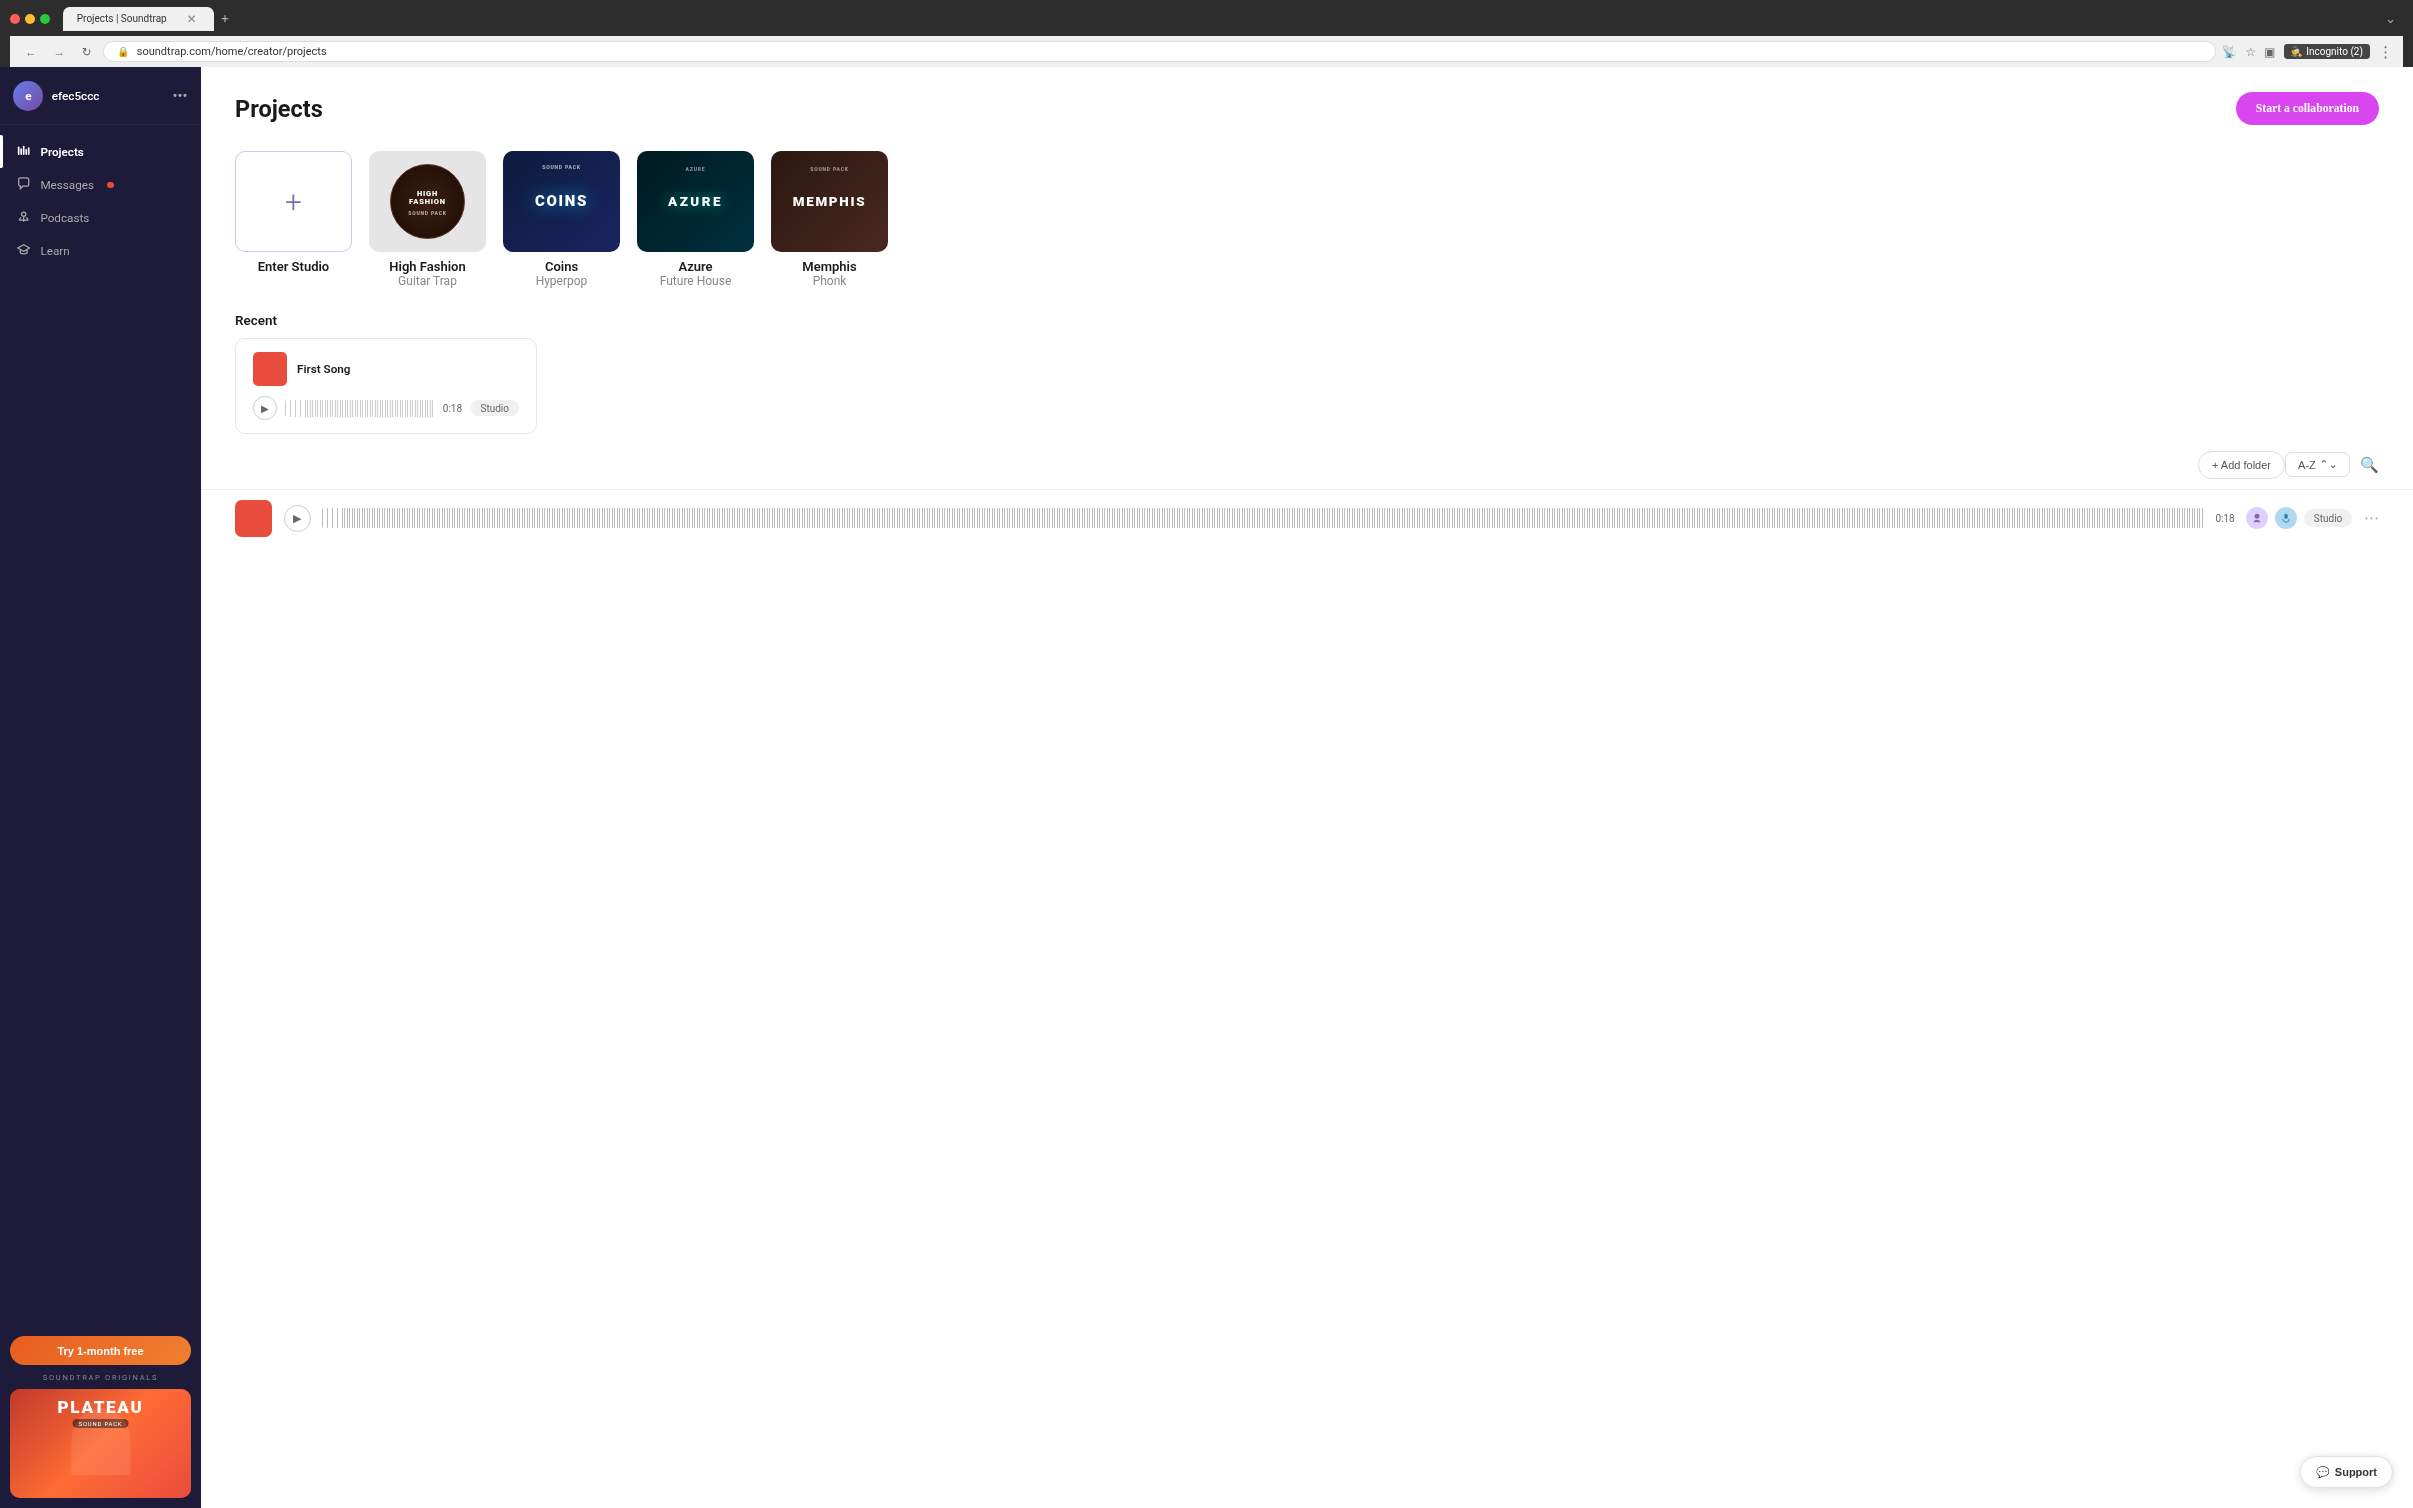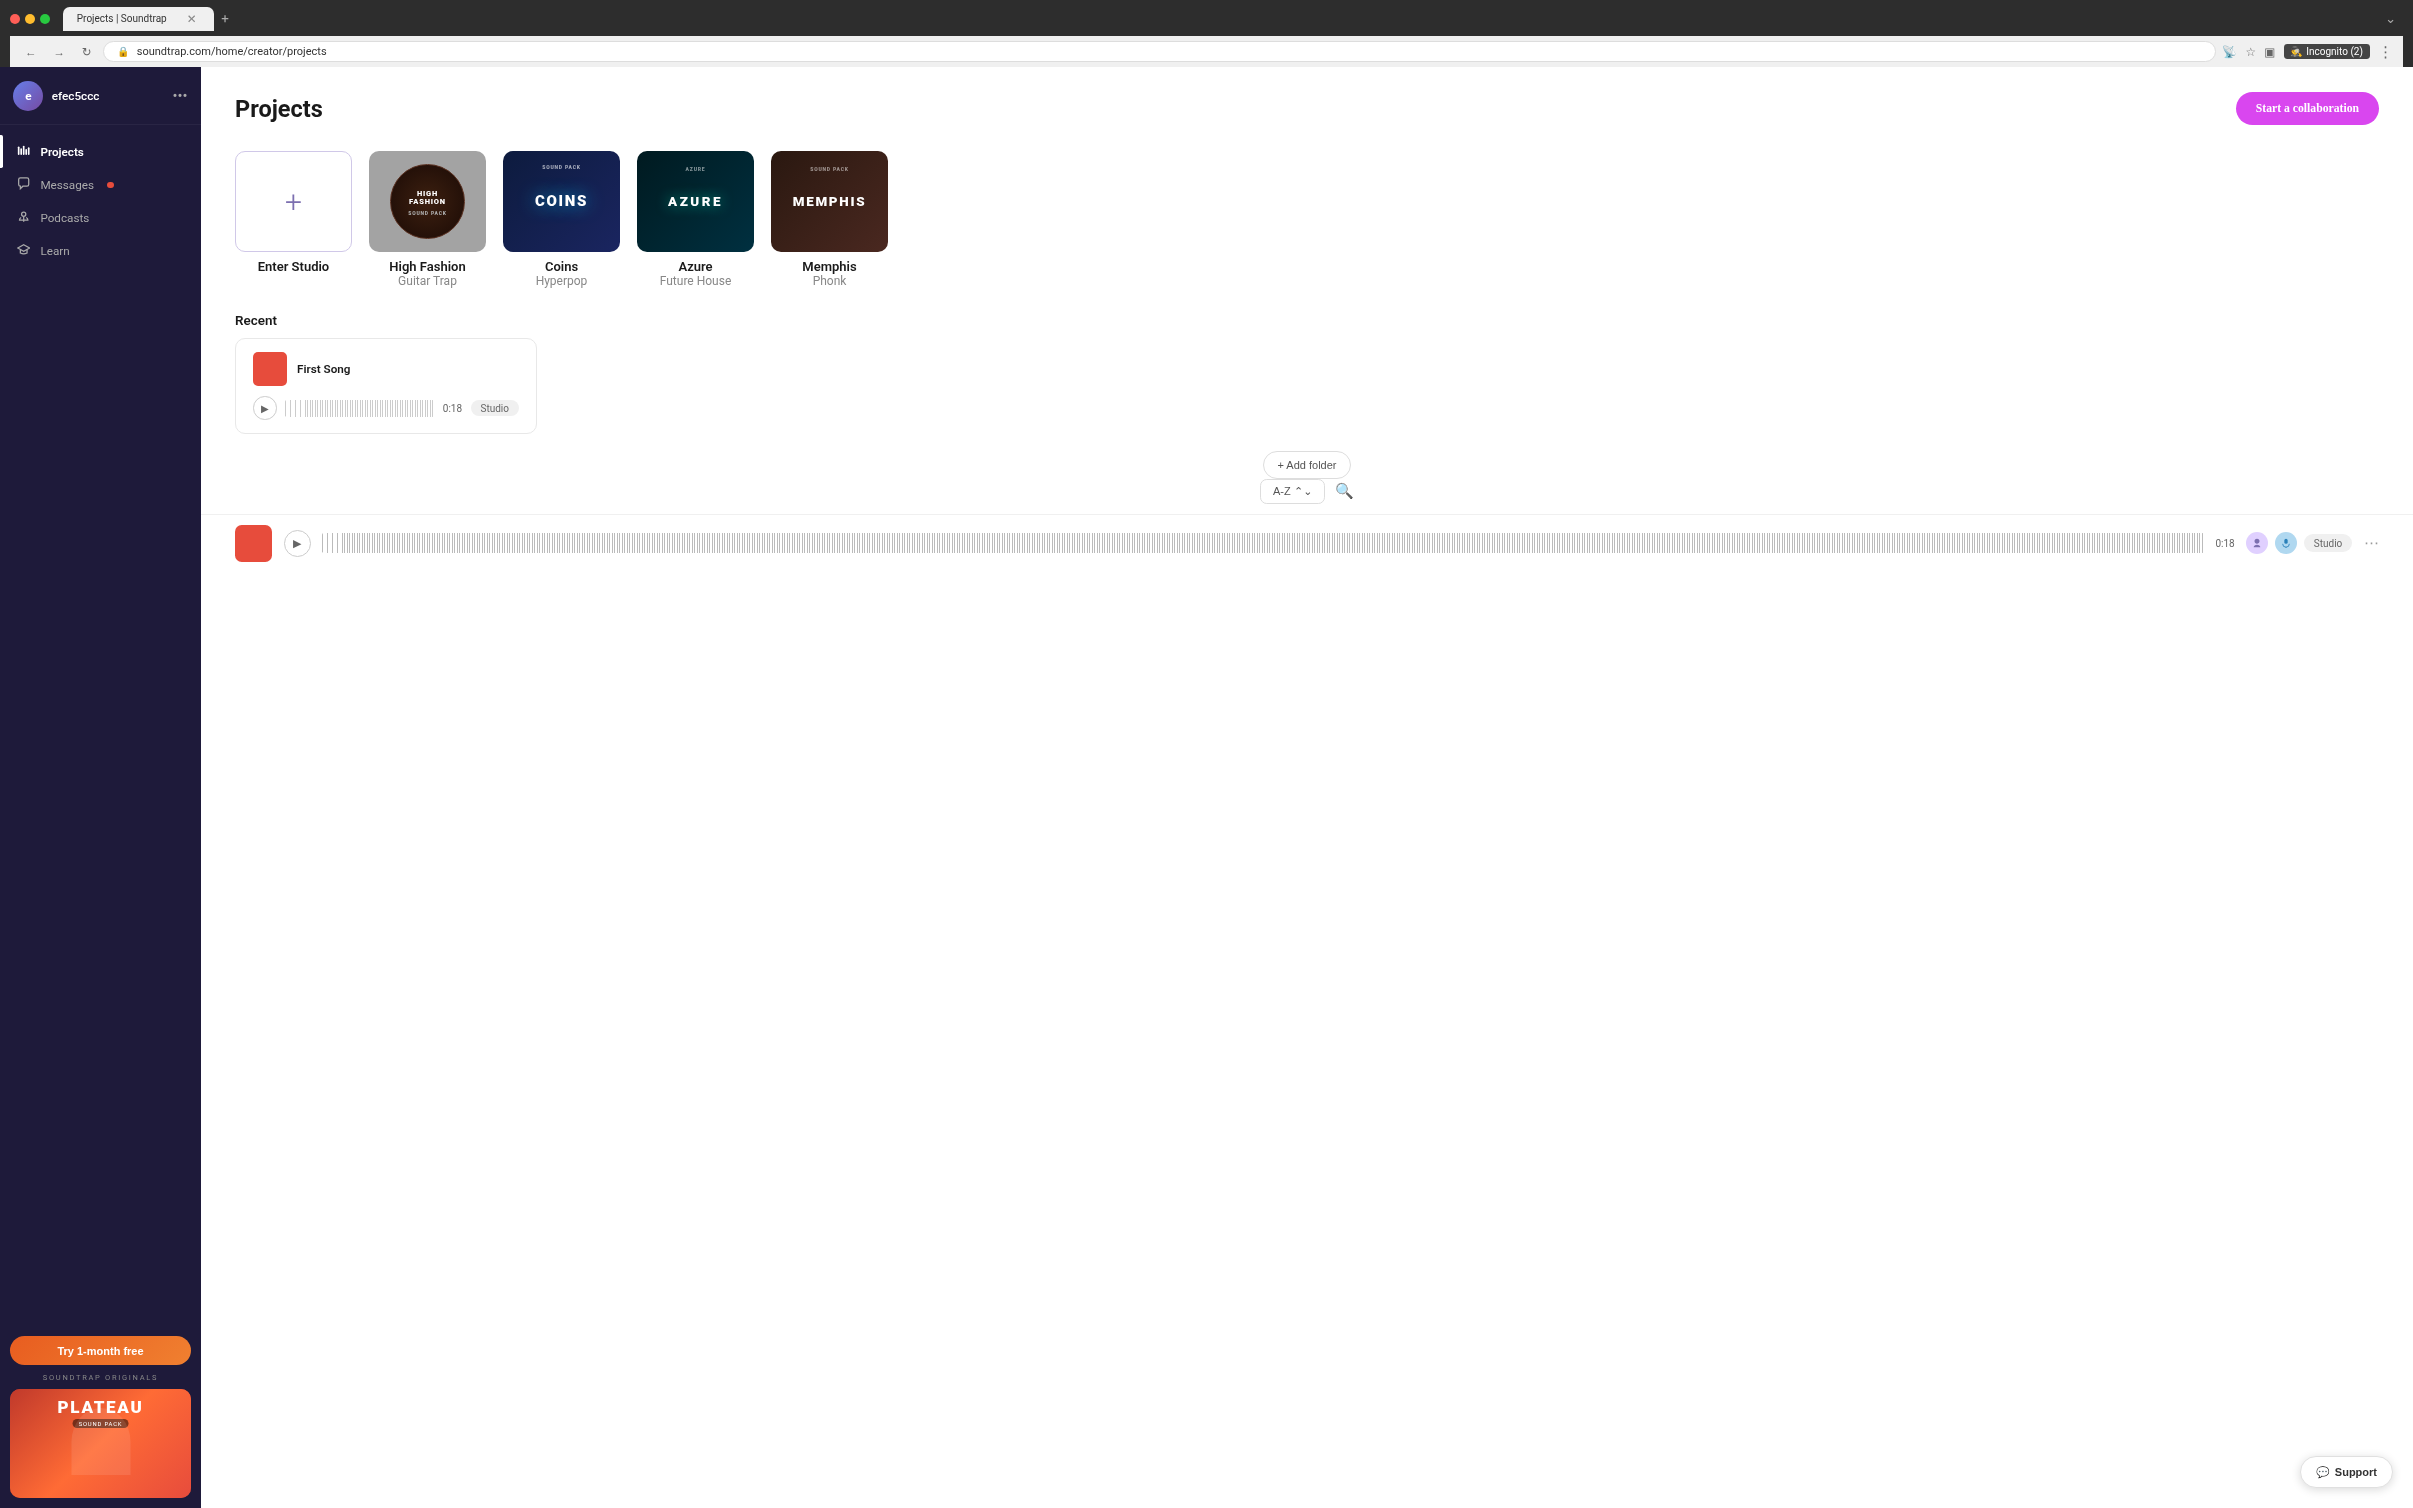--- a/index.html
+++ b/index.html
@@ -416,21 +416,20 @@
       color: #666;
       cursor: pointer;
     }
 
     
     .toolbar-row {
       display: flex;
       justify-content: flex-end;
       align-items: center;
       padding: 17px 34px 10px;
-      flex-direction: column;
     }
     .add-folder-btn {
       background: white;
       border: 0.8px solid #ddd;
       border-radius: 17px;
       padding: 6.7px 13.4px;
       font-size: 11px;
       color: #555;
       cursor: pointer;
       display: flex;
@@ -679,21 +678,21 @@
     <div class="sound-packs-row">
 
       <div class="sound-pack-card">
         <div class="enter-studio-card">
           <span class="enter-plus">+</span>
         </div>
         <span class="pack-name">Enter Studio</span>
       </div>
 
       <div class="sound-pack-card">
-        <div class="pack-thumb" style="background: #a3a3a3; width:117px; height:101px;">
+        <div class="pack-thumb" style="background: #e5e5e5; width:117px; height:101px;">
           <div style="width:75px; height:75px; border-radius:50%; background:radial-gradient(circle, #3d2010, #1a0a05); border:1.7px solid #5a3020; position:absolute; display:flex; flex-direction:column; align-items:center; justify-content:center; overflow:hidden;">
             <div style="font-size:7.5px; font-weight:900; color:white; text-transform:uppercase; line-height:1.1; text-align:center; padding:3.4px;">HIGH<br>FASHION</div>
             <div style="font-size:5px; color:#aaa; letter-spacing:0.8px;">SOUND PACK</div>
           </div>
         </div>
         <span class="pack-name">High Fashion</span>
         <span class="pack-genre">Guitar Trap</span>
       </div>
 
       <div class="sound-pack-card">

